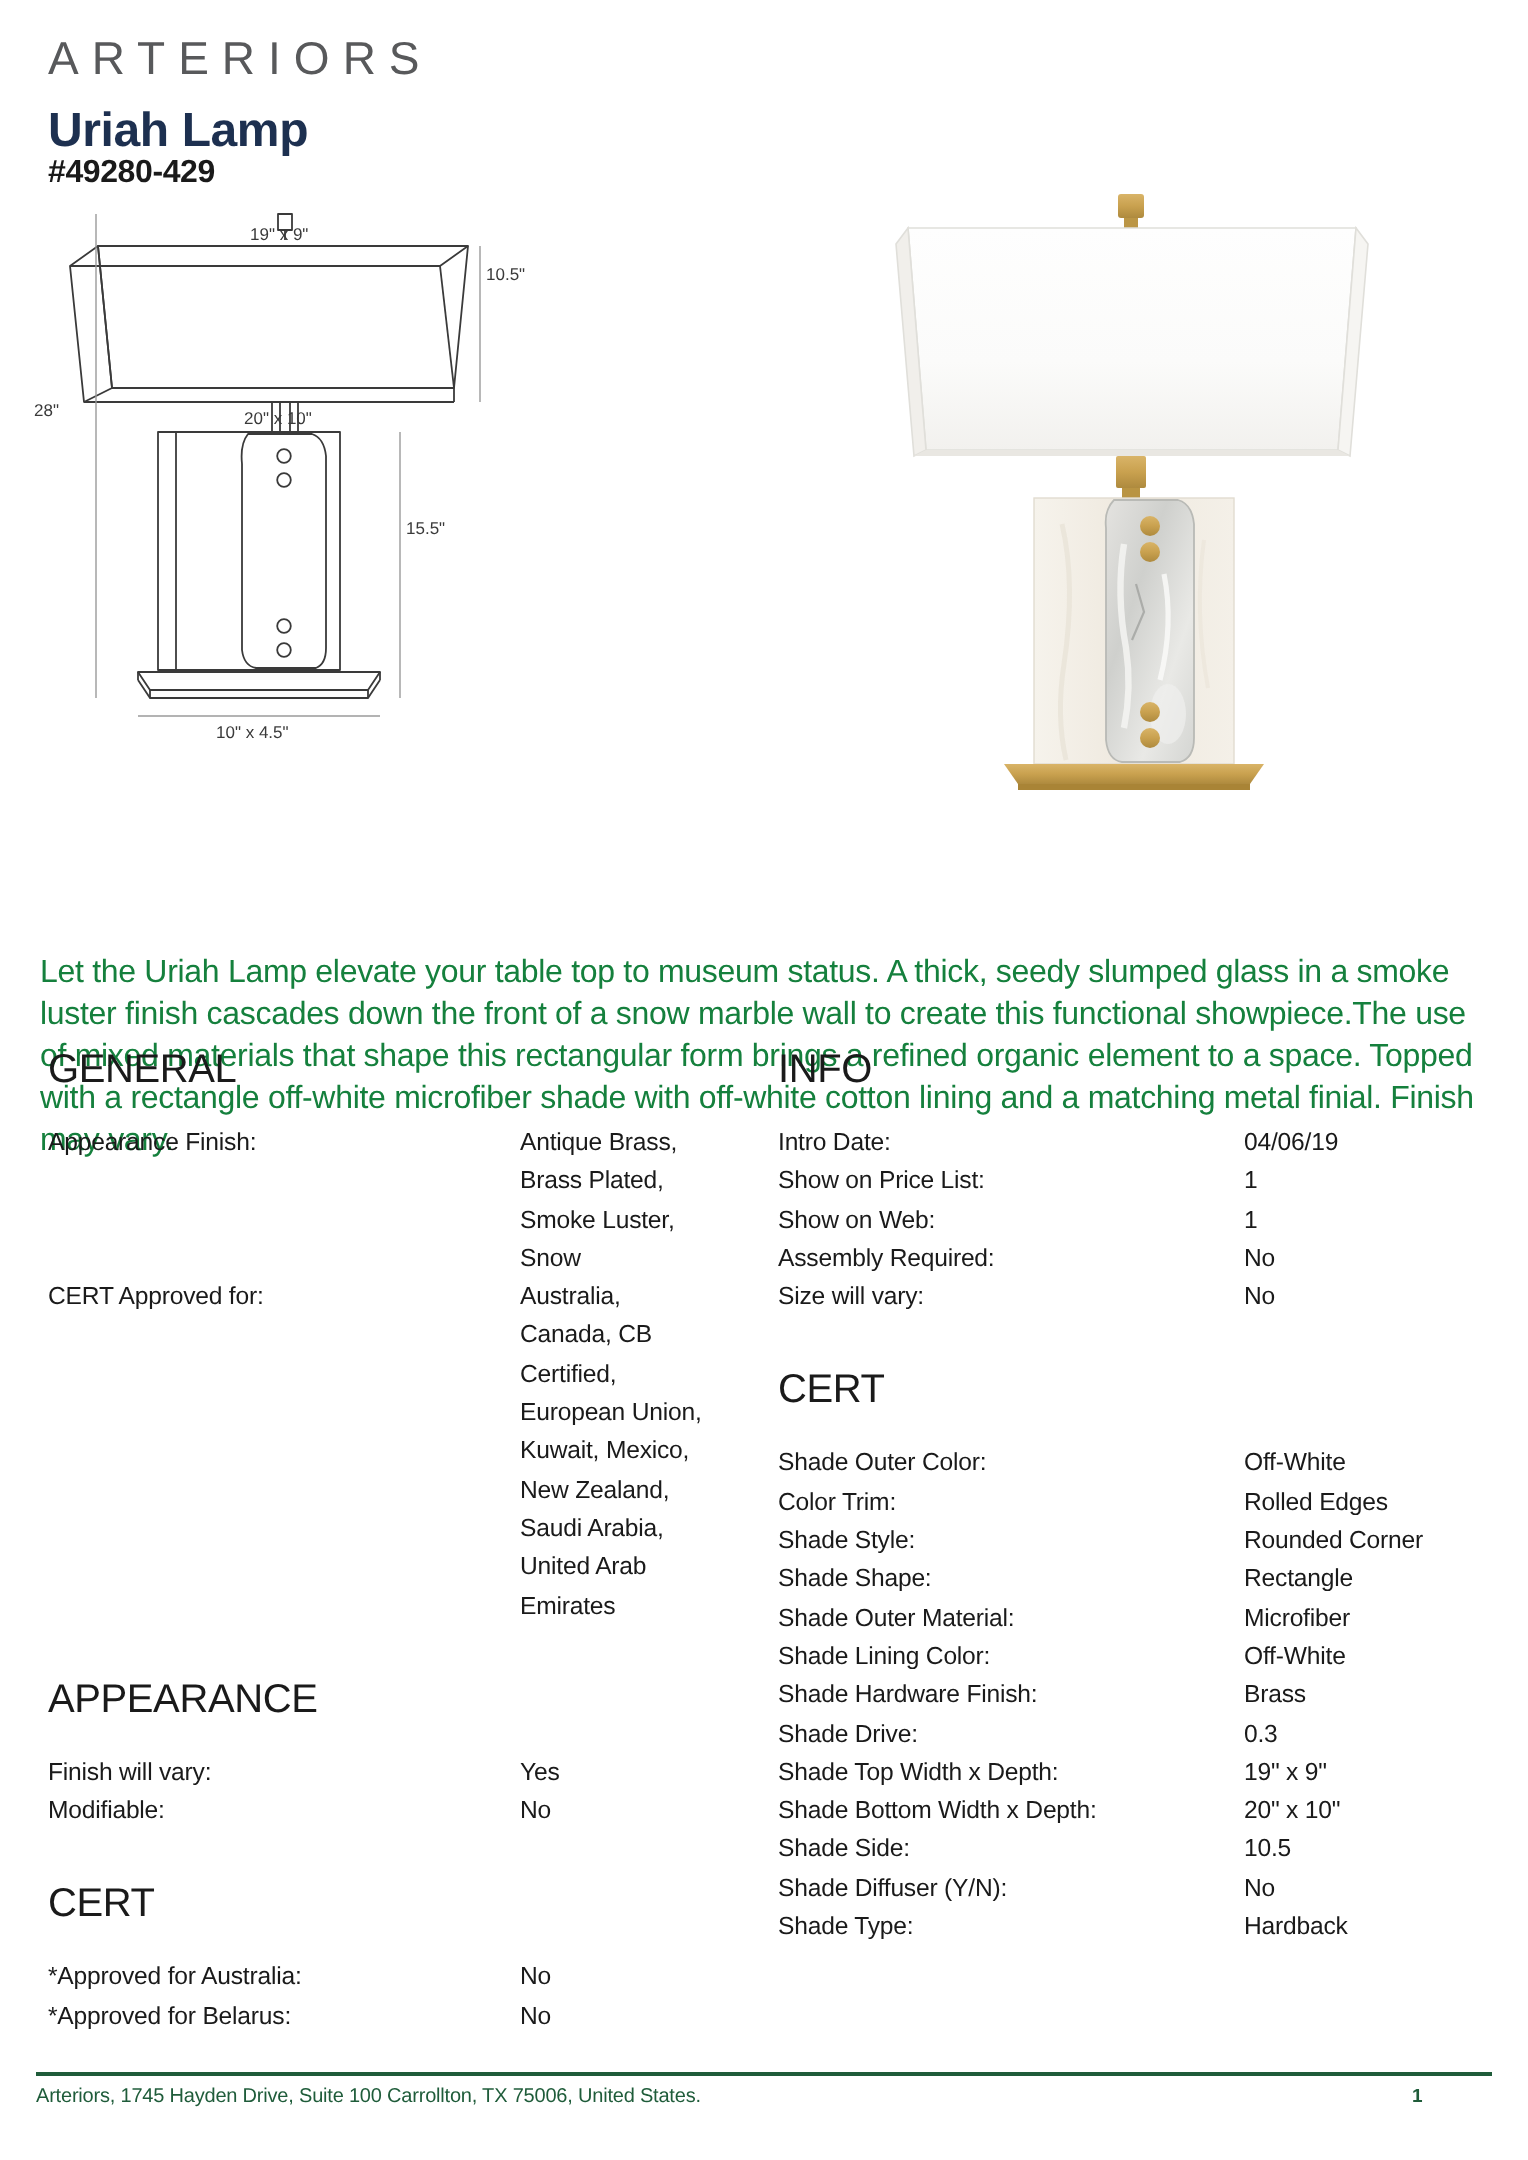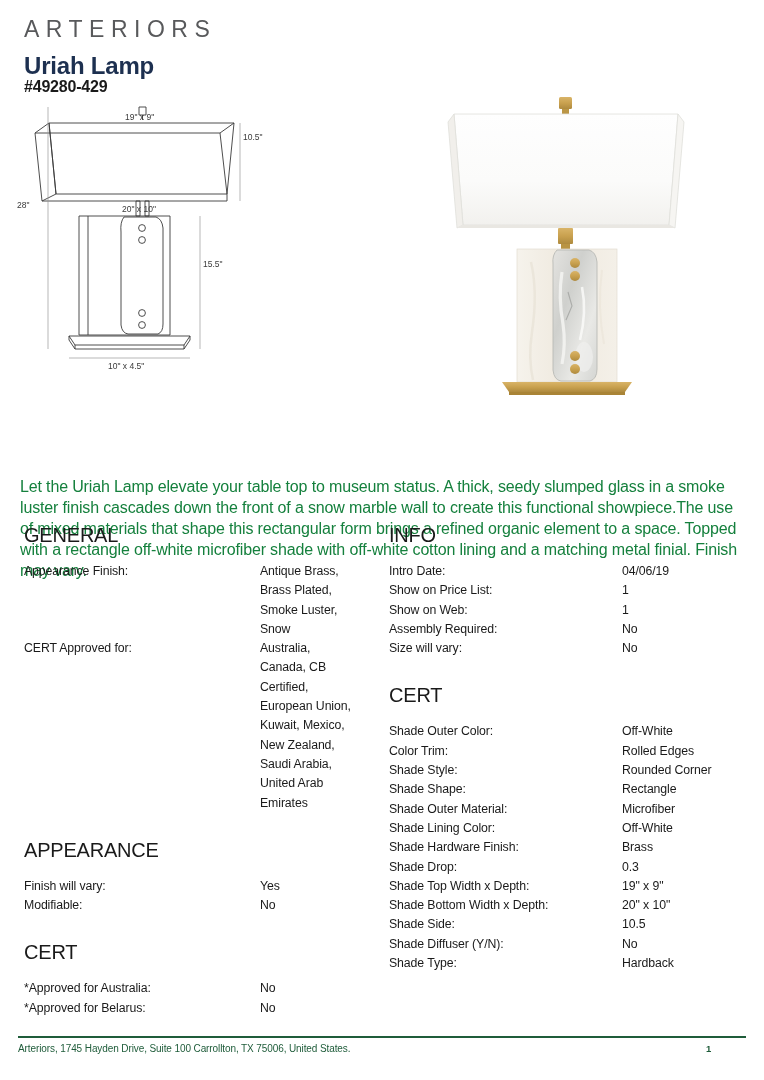--- a/index.html
+++ b/index.html
@@ -358,21 +358,21 @@
         </tr>
         <tr>
           <td class="spec-label">Shade Lining Color:</td>
           <td class="spec-value">Off-White</td>
         </tr>
         <tr>
           <td class="spec-label">Shade Hardware Finish:</td>
           <td class="spec-value">Brass</td>
         </tr>
         <tr>
-          <td class="spec-label">Shade Drop:</td>
+          <td class="spec-label">Shade Drive:</td>
           <td class="spec-value">0.3</td>
         </tr>
         <tr>
           <td class="spec-label">Shade Top Width x Depth:</td>
           <td class="spec-value">19" x 9"</td>
         </tr>
         <tr>
           <td class="spec-label">Shade Bottom Width x Depth:</td>
           <td class="spec-value">20" x 10"</td>
         </tr>

